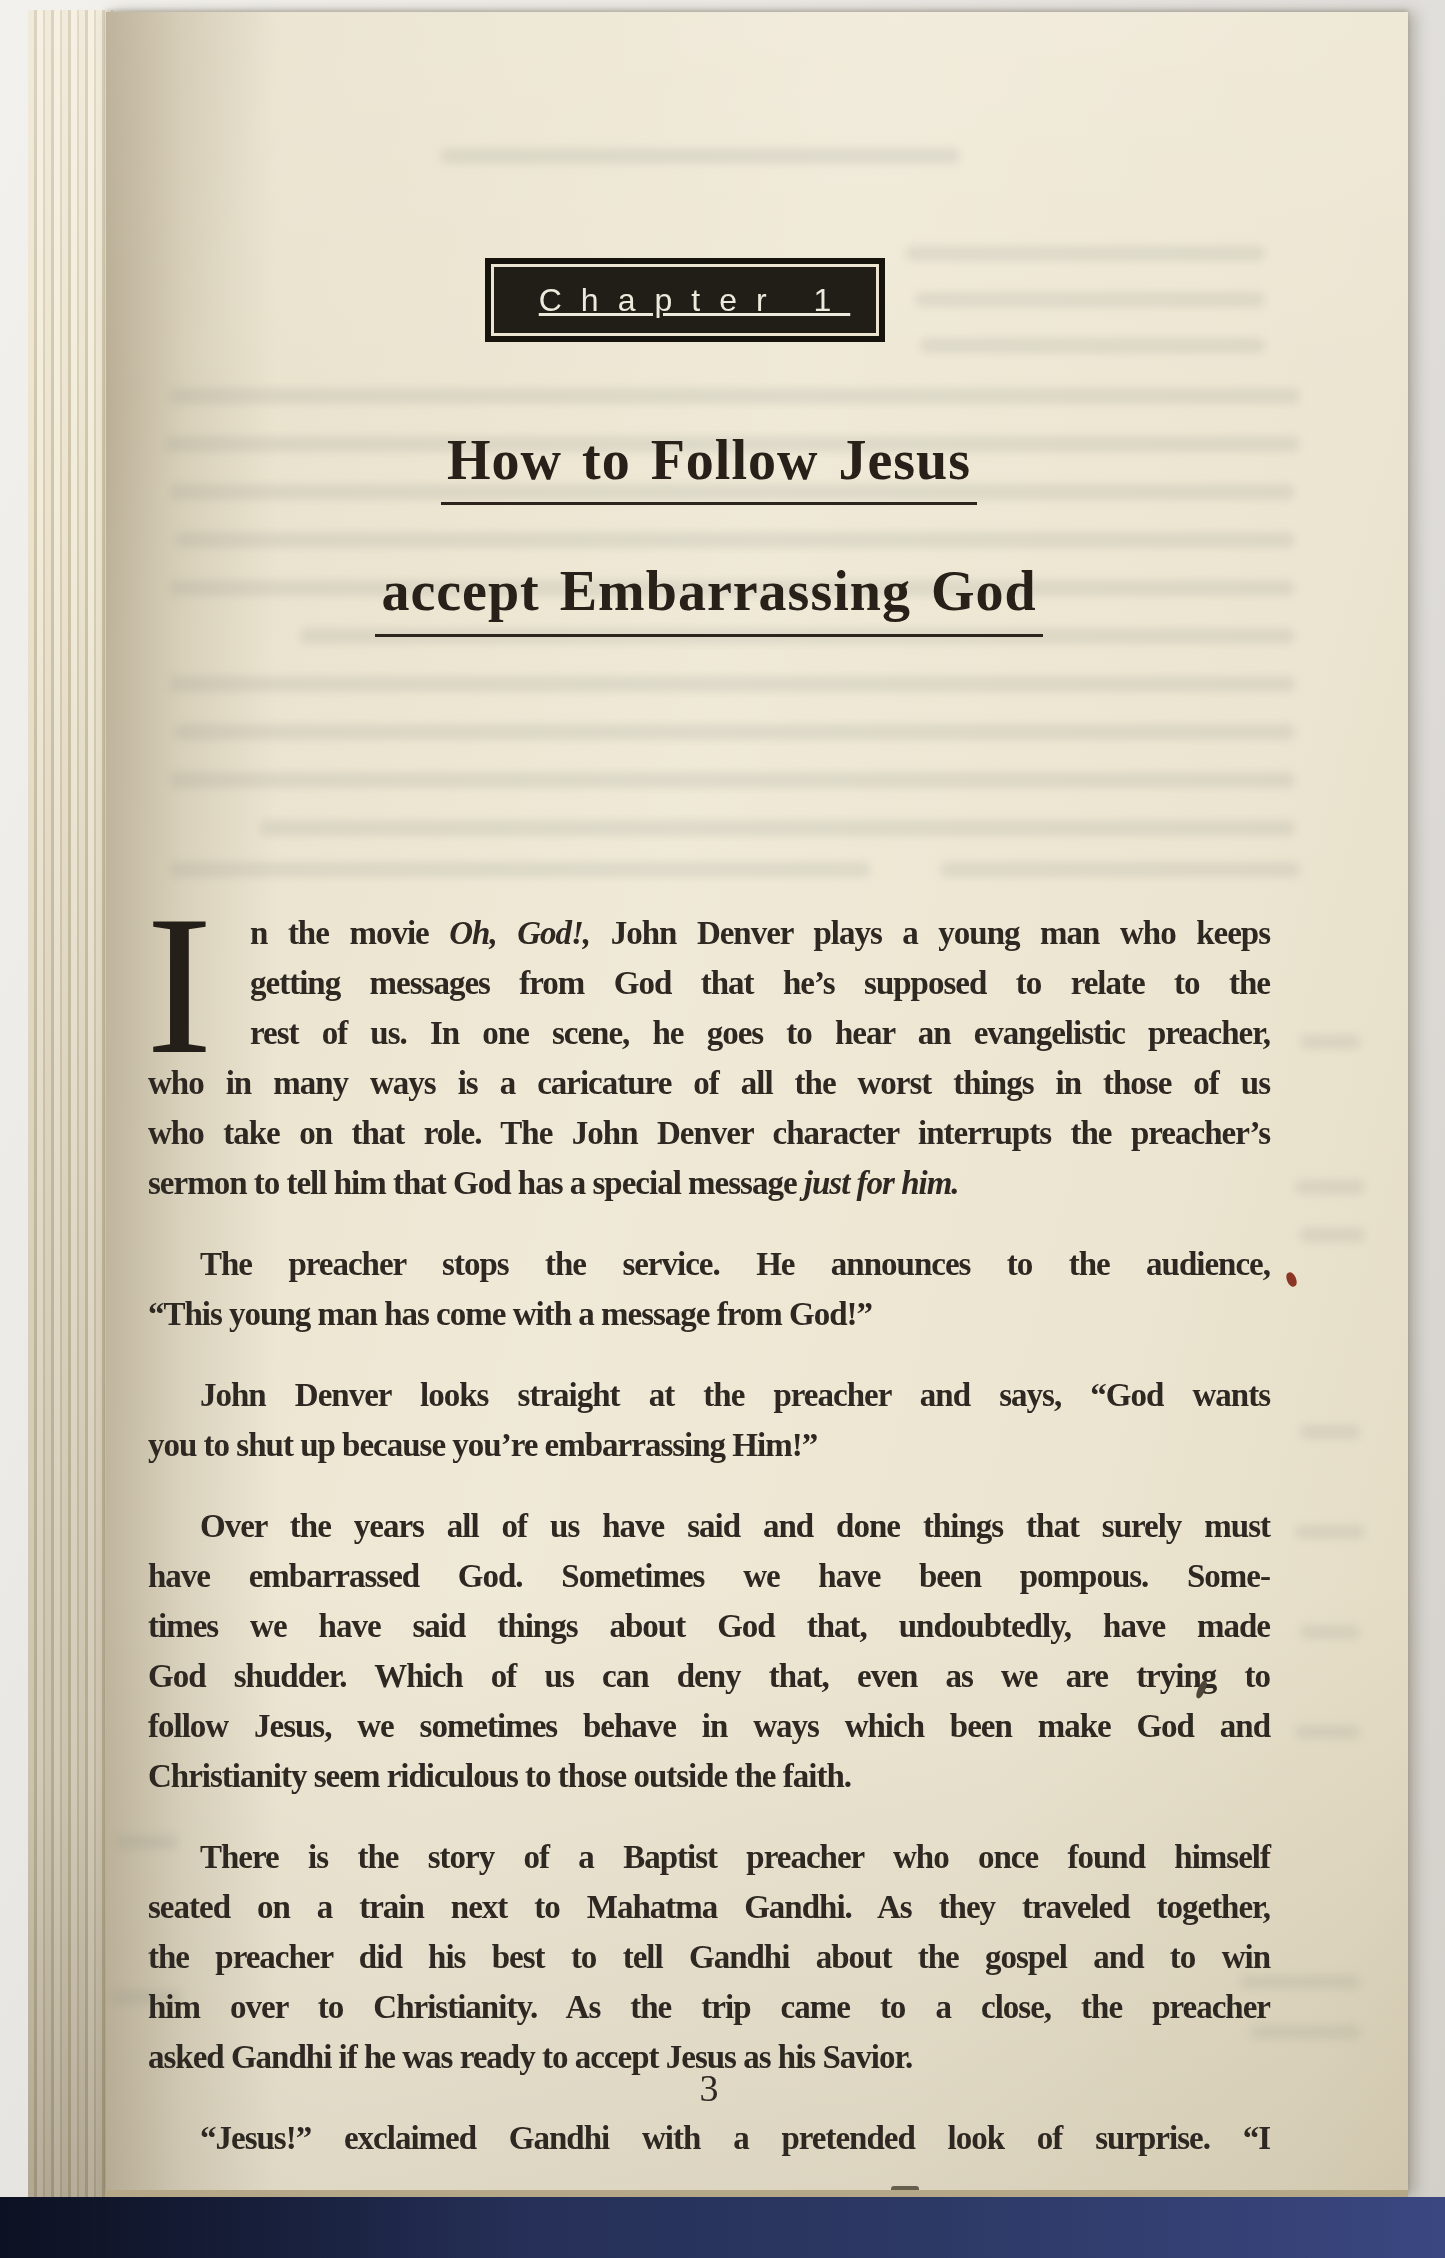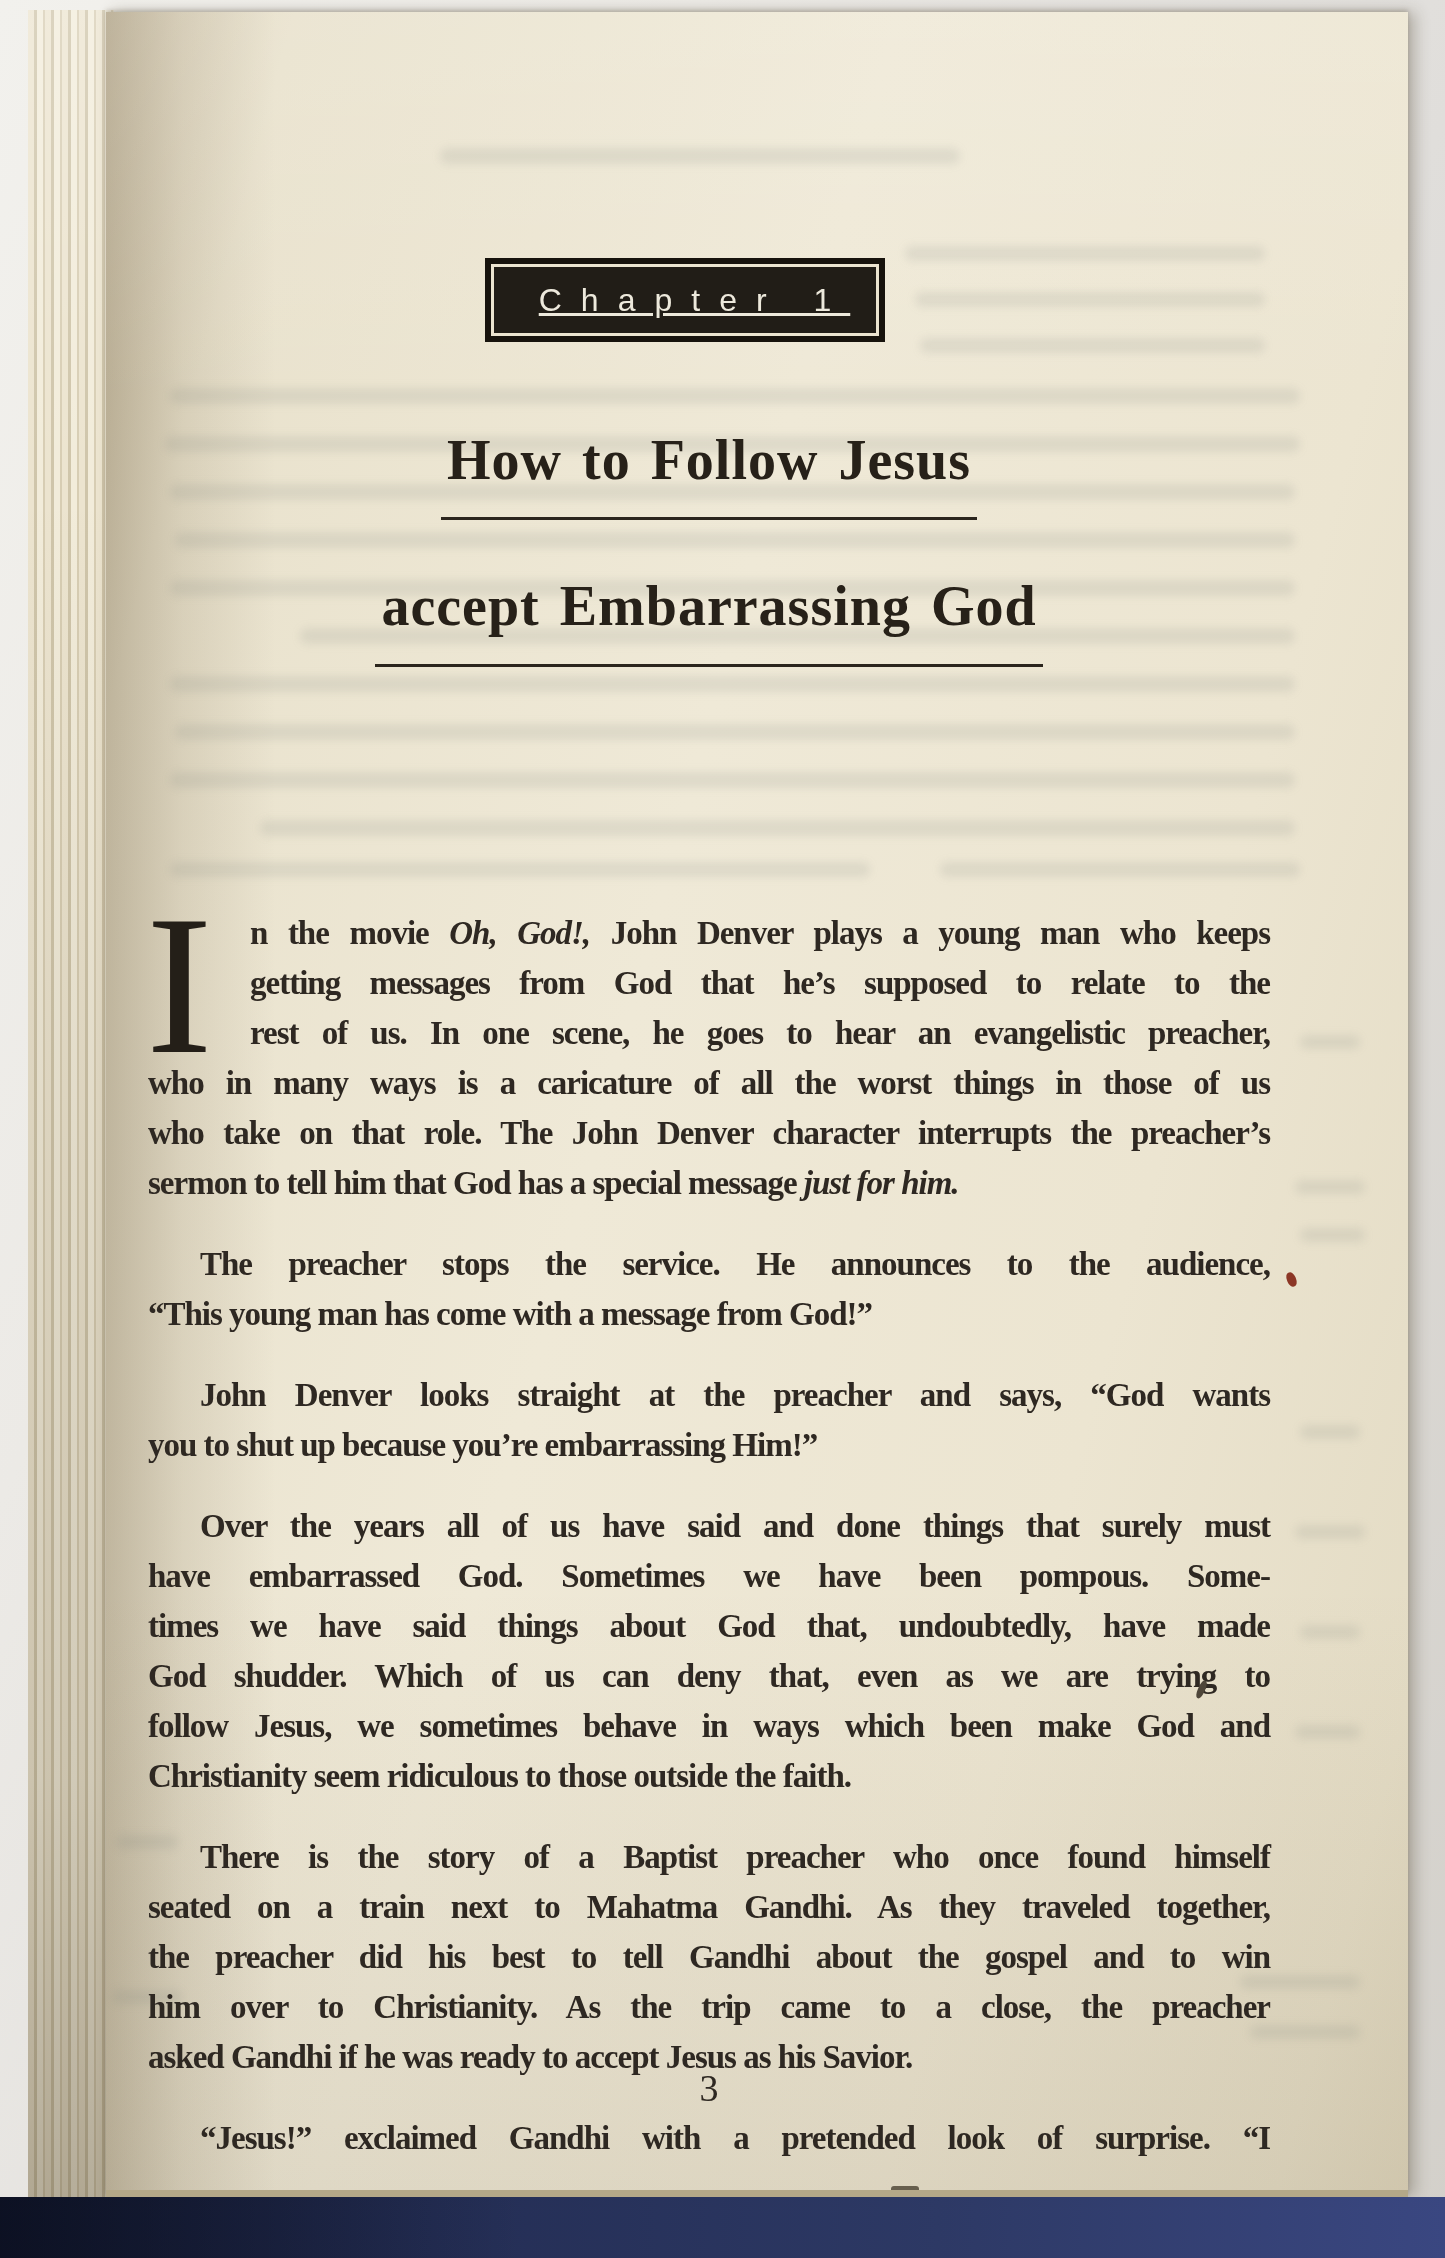--- a/index.html
+++ b/index.html
@@ -32,21 +32,21 @@
   
   .badge{position:absolute;left:485px;top:258px;width:400px;height:84px;
     background:#17130d;padding:0;box-sizing:border-box;}
   .badge-mid{position:absolute;inset:6px;background:#ebe4d0;}
   .badge-in{position:absolute;inset:9px;background:#211d17;display:flex;align-items:center;justify-content:center;}
   .badge-in span{font-family:"Liberation Sans","DejaVu Sans",sans-serif;color:#ede9dc;
     font-size:32px;letter-spacing:19px;margin-right:-19px;text-decoration:underline;}
   
   .titles{position:absolute;left:148px;top:428px;width:1122px;text-align:center;color:#272119;}
   .t-line{display:inline-block;font-weight:bold;font-size:56px;line-height:1.15;
-    letter-spacing:1px;word-spacing:5px;border-bottom:3px solid #2b251d;padding:0 6px 25px 6px;}
+    letter-spacing:1px;word-spacing:5px;border-bottom:3px solid #2b251d;padding:0 6px 10px 6px;}
   .t1{margin-bottom:54px;}
   
   .body{position:absolute;left:148px;top:915px;width:1122px;color:#2e2822;}
   .line{height:50px;font-size:33px;letter-spacing:-1px;text-align:justify;text-align-last:justify;white-space:normal;font-weight:bold;}
   .line.last{text-align-last:left;}
   .line.ind{text-indent:52px;margin-top:31px;}
   .line.dc{margin-left:102px;}
   .dropcap{position:absolute;left:-2px;top:-30px;width:104px;font-size:200px;line-height:200px;
     color:#241f18;font-weight:normal;}
   em{font-style:italic;}

